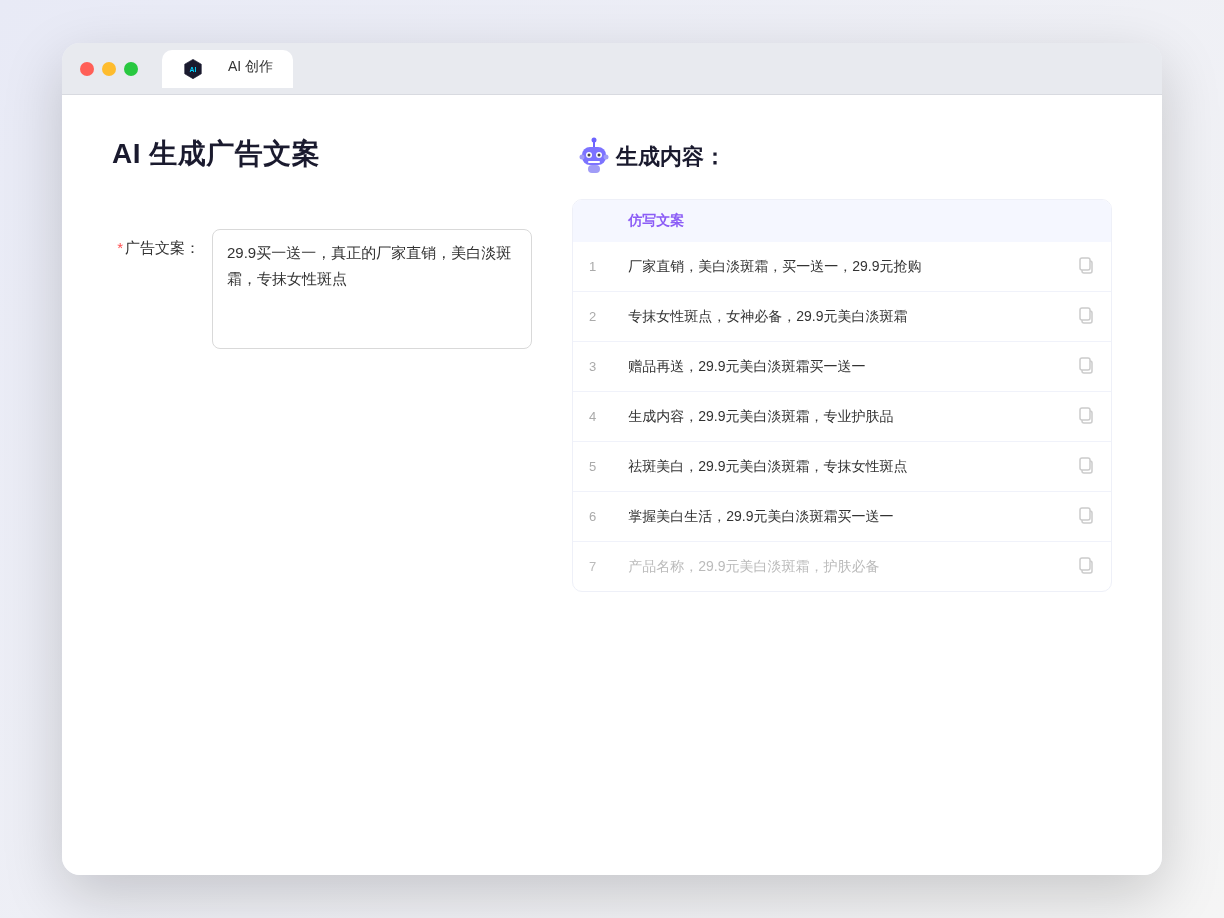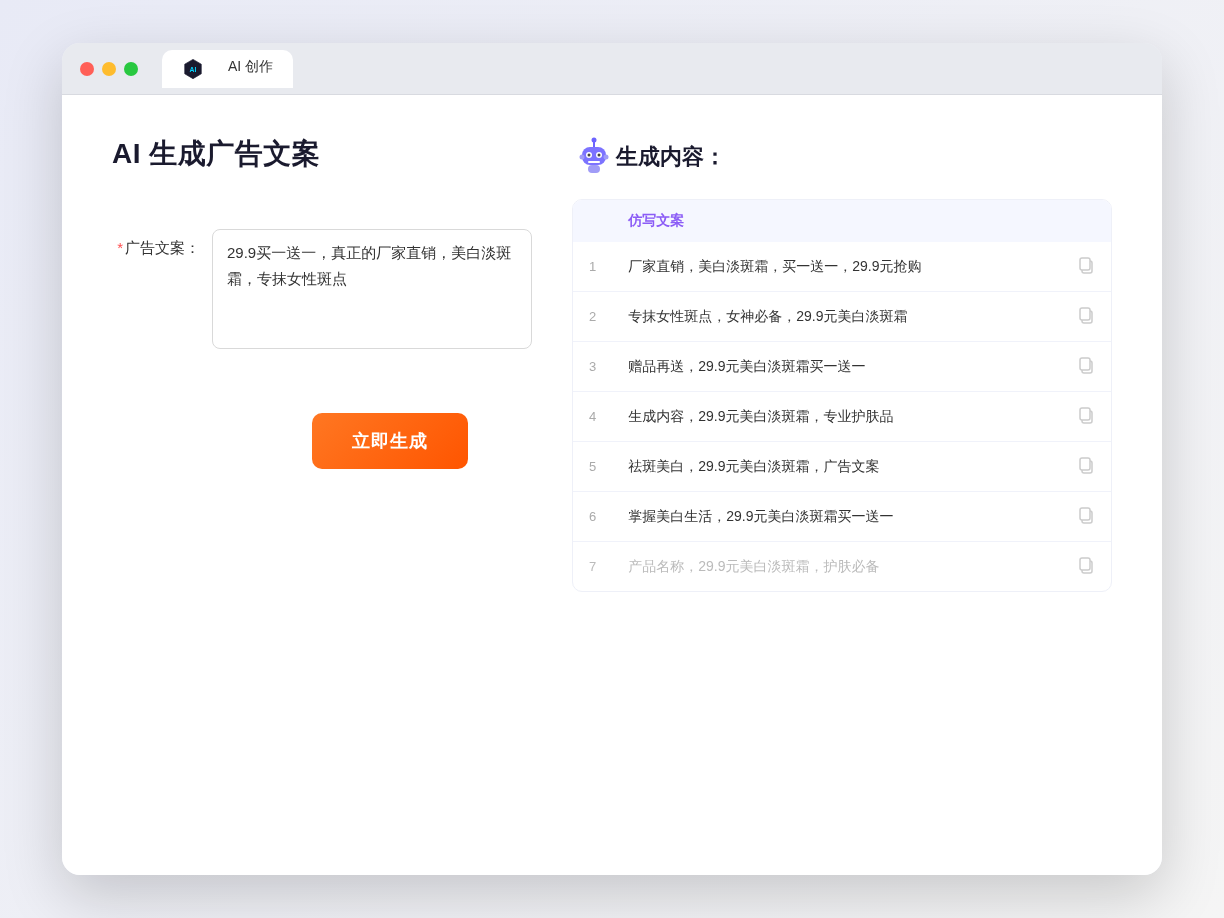--- a/index.html
+++ b/index.html
@@ -242,23 +242,20 @@
 
       <div class="form-group">
         <label class="form-label">
           <span class="required-star">*</span><span>广告文案：</span>
         </label>
         <textarea class="form-input" style="">29.9买一送一，真正的厂家直销，美白淡斑霜，专抹女性斑点</textarea>
       </div>
 
 
 
-      <div style="margin-top: 30px; margin-left: 100px;">
-        <button class="generate-btn">立即生成</button>
-      </div>
     </div>
 
     <div class="right-panel">
       <div class="results-header">
 
         <svg class="robot-icon" viewBox="0 0 44 44" fill="none" xmlns="http://www.w3.org/2000/svg">
 
           <line x1="22" y1="6" x2="22" y2="12" stroke="#6c63ff" stroke-width="2"></line>
           <circle cx="22" cy="5" r="2.5" fill="#6c63ff"></circle>
 
@@ -316,21 +313,21 @@
               <tr>
                 <td class="row-index">4</td>
                 <td class="row-content">生成内容，29.9元美白淡斑霜，专业护肤品</td>
                 <td class="row-action"><svg width="18" height="18" viewBox="0 0 18 18" fill="none" xmlns="http://www.w3.org/2000/svg" style="cursor:pointer; color:#ccc">
       <rect x="5" y="5" width="10" height="12" rx="2" stroke="#ccc" stroke-width="1.5" fill="none"></rect>
       <rect x="3" y="2" width="10" height="12" rx="2" stroke="#ccc" stroke-width="1.5" fill="white"></rect>
     </svg></td>
               </tr>
               <tr>
                 <td class="row-index">5</td>
-                <td class="row-content">祛斑美白，29.9元美白淡斑霜，广告文案</td>
+                <td class="row-content">祛斑美白，29.9元美白淡斑霜，专抹女性斑点</td>
                 <td class="row-action"><svg width="18" height="18" viewBox="0 0 18 18" fill="none" xmlns="http://www.w3.org/2000/svg" style="cursor:pointer; color:#ccc">
       <rect x="5" y="5" width="10" height="12" rx="2" stroke="#ccc" stroke-width="1.5" fill="none"></rect>
       <rect x="3" y="2" width="10" height="12" rx="2" stroke="#ccc" stroke-width="1.5" fill="white"></rect>
     </svg></td>
               </tr>
               <tr>
                 <td class="row-index">6</td>
                 <td class="row-content">掌握美白生活，29.9元美白淡斑霜买一送一</td>
                 <td class="row-action"><svg width="18" height="18" viewBox="0 0 18 18" fill="none" xmlns="http://www.w3.org/2000/svg" style="cursor:pointer; color:#ccc">
       <rect x="5" y="5" width="10" height="12" rx="2" stroke="#ccc" stroke-width="1.5" fill="none"></rect>

